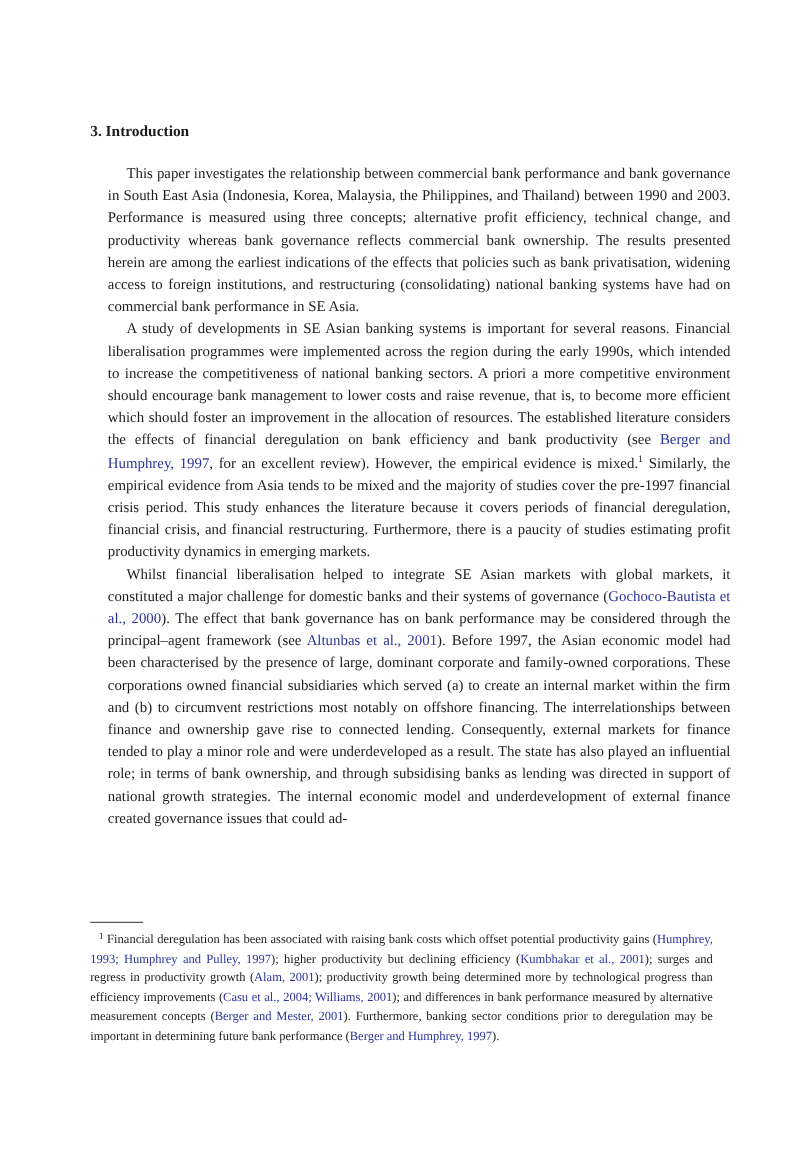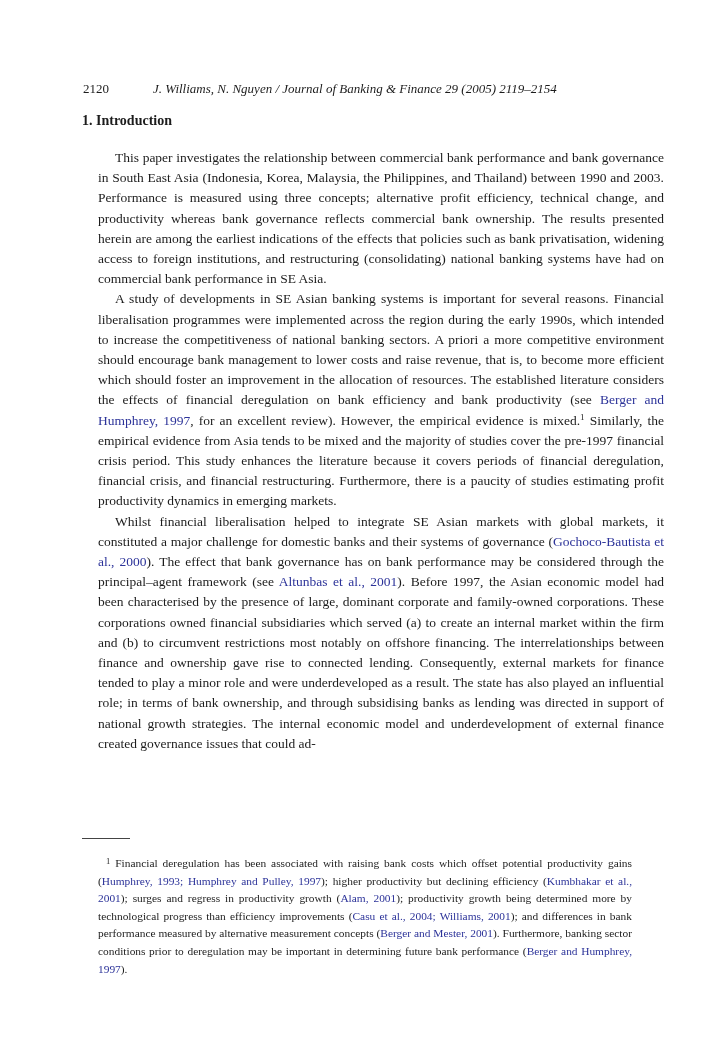--- a/index.html
+++ b/index.html
@@ -43,33 +43,30 @@
   .footnote-area {
     position: absolute; left: 82px; top: 838px; width: 566px;
     font-size: 11.4px; line-height: 17.6px;
     text-align: justify;
   }
   .fn-rule {
     width: 48px; height: 0;
     border-top: 1px solid #444;
     margin: 0 0 7px 0;
   }
-  .footnote-area p { margin: 16px; text-indent: 8px; }
+  .footnote-area p { margin: 0; text-indent: 8px; }
   .footnote-area sup.fnref { font-size: 8.5px; top: -3.5px; }
 </style>
 </head>
 <body>
 
 <div class="page">
 
-  <header class="running-head">
-    <span class="pagenum">2120</span><span class="runtitle">J. Williams, N. Nguyen / Journal of Banking &amp; Finance 29 (2005) 2119–2154</span>
-  </header>
 
-  <h1 class="sec-heading">1. Introduction</h1>
+  <h1 class="sec-heading">3. Introduction</h1>
 
   <div class="bodytext">
     <p><span>This paper investigates the relationship between commercial bank performance and bank governance in South East Asia (Indonesia, Korea, Malaysia, the Philippines, and Thailand) between 1990 and 2003. Performance is measured using three concepts; alternative profit efficiency, technical change, and productivity whereas bank governance reflects commercial bank ownership. The results presented herein are among the earliest indications of the effects that policies such as bank privatisation, widening access to foreign institutions, and restructuring (consolidating) national banking systems have had on commercial bank performance in SE Asia.</span></p>
     <p><span>A study of developments in SE Asian banking systems is important for several reasons. Financial liberalisation programmes were implemented across the region during the early 1990s, which intended to increase the competitiveness of national banking sectors. A priori a more competitive environment should encourage bank management to lower costs and raise revenue, that is, to become more efficient which should foster an improvement in the allocation of resources. The established literature considers the effects of financial deregulation on bank efficiency and bank productivity (see </span><a class="cite">Berger and Humphrey, 1997</a><span>, for an excellent review). However, the empirical evidence is mixed.</span><sup class="fnref">1</sup><span> Similarly, the empirical evidence from Asia tends to be mixed and the majority of studies cover the pre-1997 financial crisis period. This study enhances the literature because it covers periods of financial deregulation, financial crisis, and financial restructuring. Furthermore, there is a paucity of studies estimating profit productivity dynamics in emerging markets.</span></p>
     <p><span>Whilst financial liberalisation helped to integrate SE Asian markets with global markets, it constituted a major challenge for domestic banks and their systems of governance (</span><a class="cite">Gochoco-Bautista et al., 2000</a><span>). The effect that bank governance has on bank performance may be considered through the principal–agent framework (see </span><a class="cite">Altunbas et al., 2001</a><span>). Before 1997, the Asian economic model had been characterised by the presence of large, dominant corporate and family-owned corporations. These corporations owned financial subsidiaries which served (a) to create an internal market within the firm and (b) to circumvent restrictions most notably on offshore financing. The interrelationships between finance and ownership gave rise to connected lending. Consequently, external markets for finance tended to play a minor role and were underdeveloped as a result. The state has also played an influential role; in terms of bank ownership, and through subsidising banks as lending was directed in support of national growth strategies. The internal economic model and underdevelopment of external finance created governance issues that could ad-</span></p>
   </div>
 
   <div class="footnote-area">
     <div class="fn-rule"></div>
     <p><sup class="fnref">1</sup><span> Financial deregulation has been associated with raising bank costs which offset potential productivity gains (</span><a class="cite">Humphrey, 1993; Humphrey and Pulley, 1997</a><span>); higher productivity but declining efficiency (</span><a class="cite">Kumbhakar et al., 2001</a><span>); surges and regress in productivity growth (</span><a class="cite">Alam, 2001</a><span>); productivity growth being determined more by technological progress than efficiency improvements (</span><a class="cite">Casu et al., 2004; Williams, 2001</a><span>); and differences in bank performance measured by alternative measurement concepts (</span><a class="cite">Berger and Mester, 2001</a><span>). Furthermore, banking sector conditions prior to deregulation may be important in determining future bank performance (</span><a class="cite">Berger and Humphrey, 1997</a><span>).</span></p>

